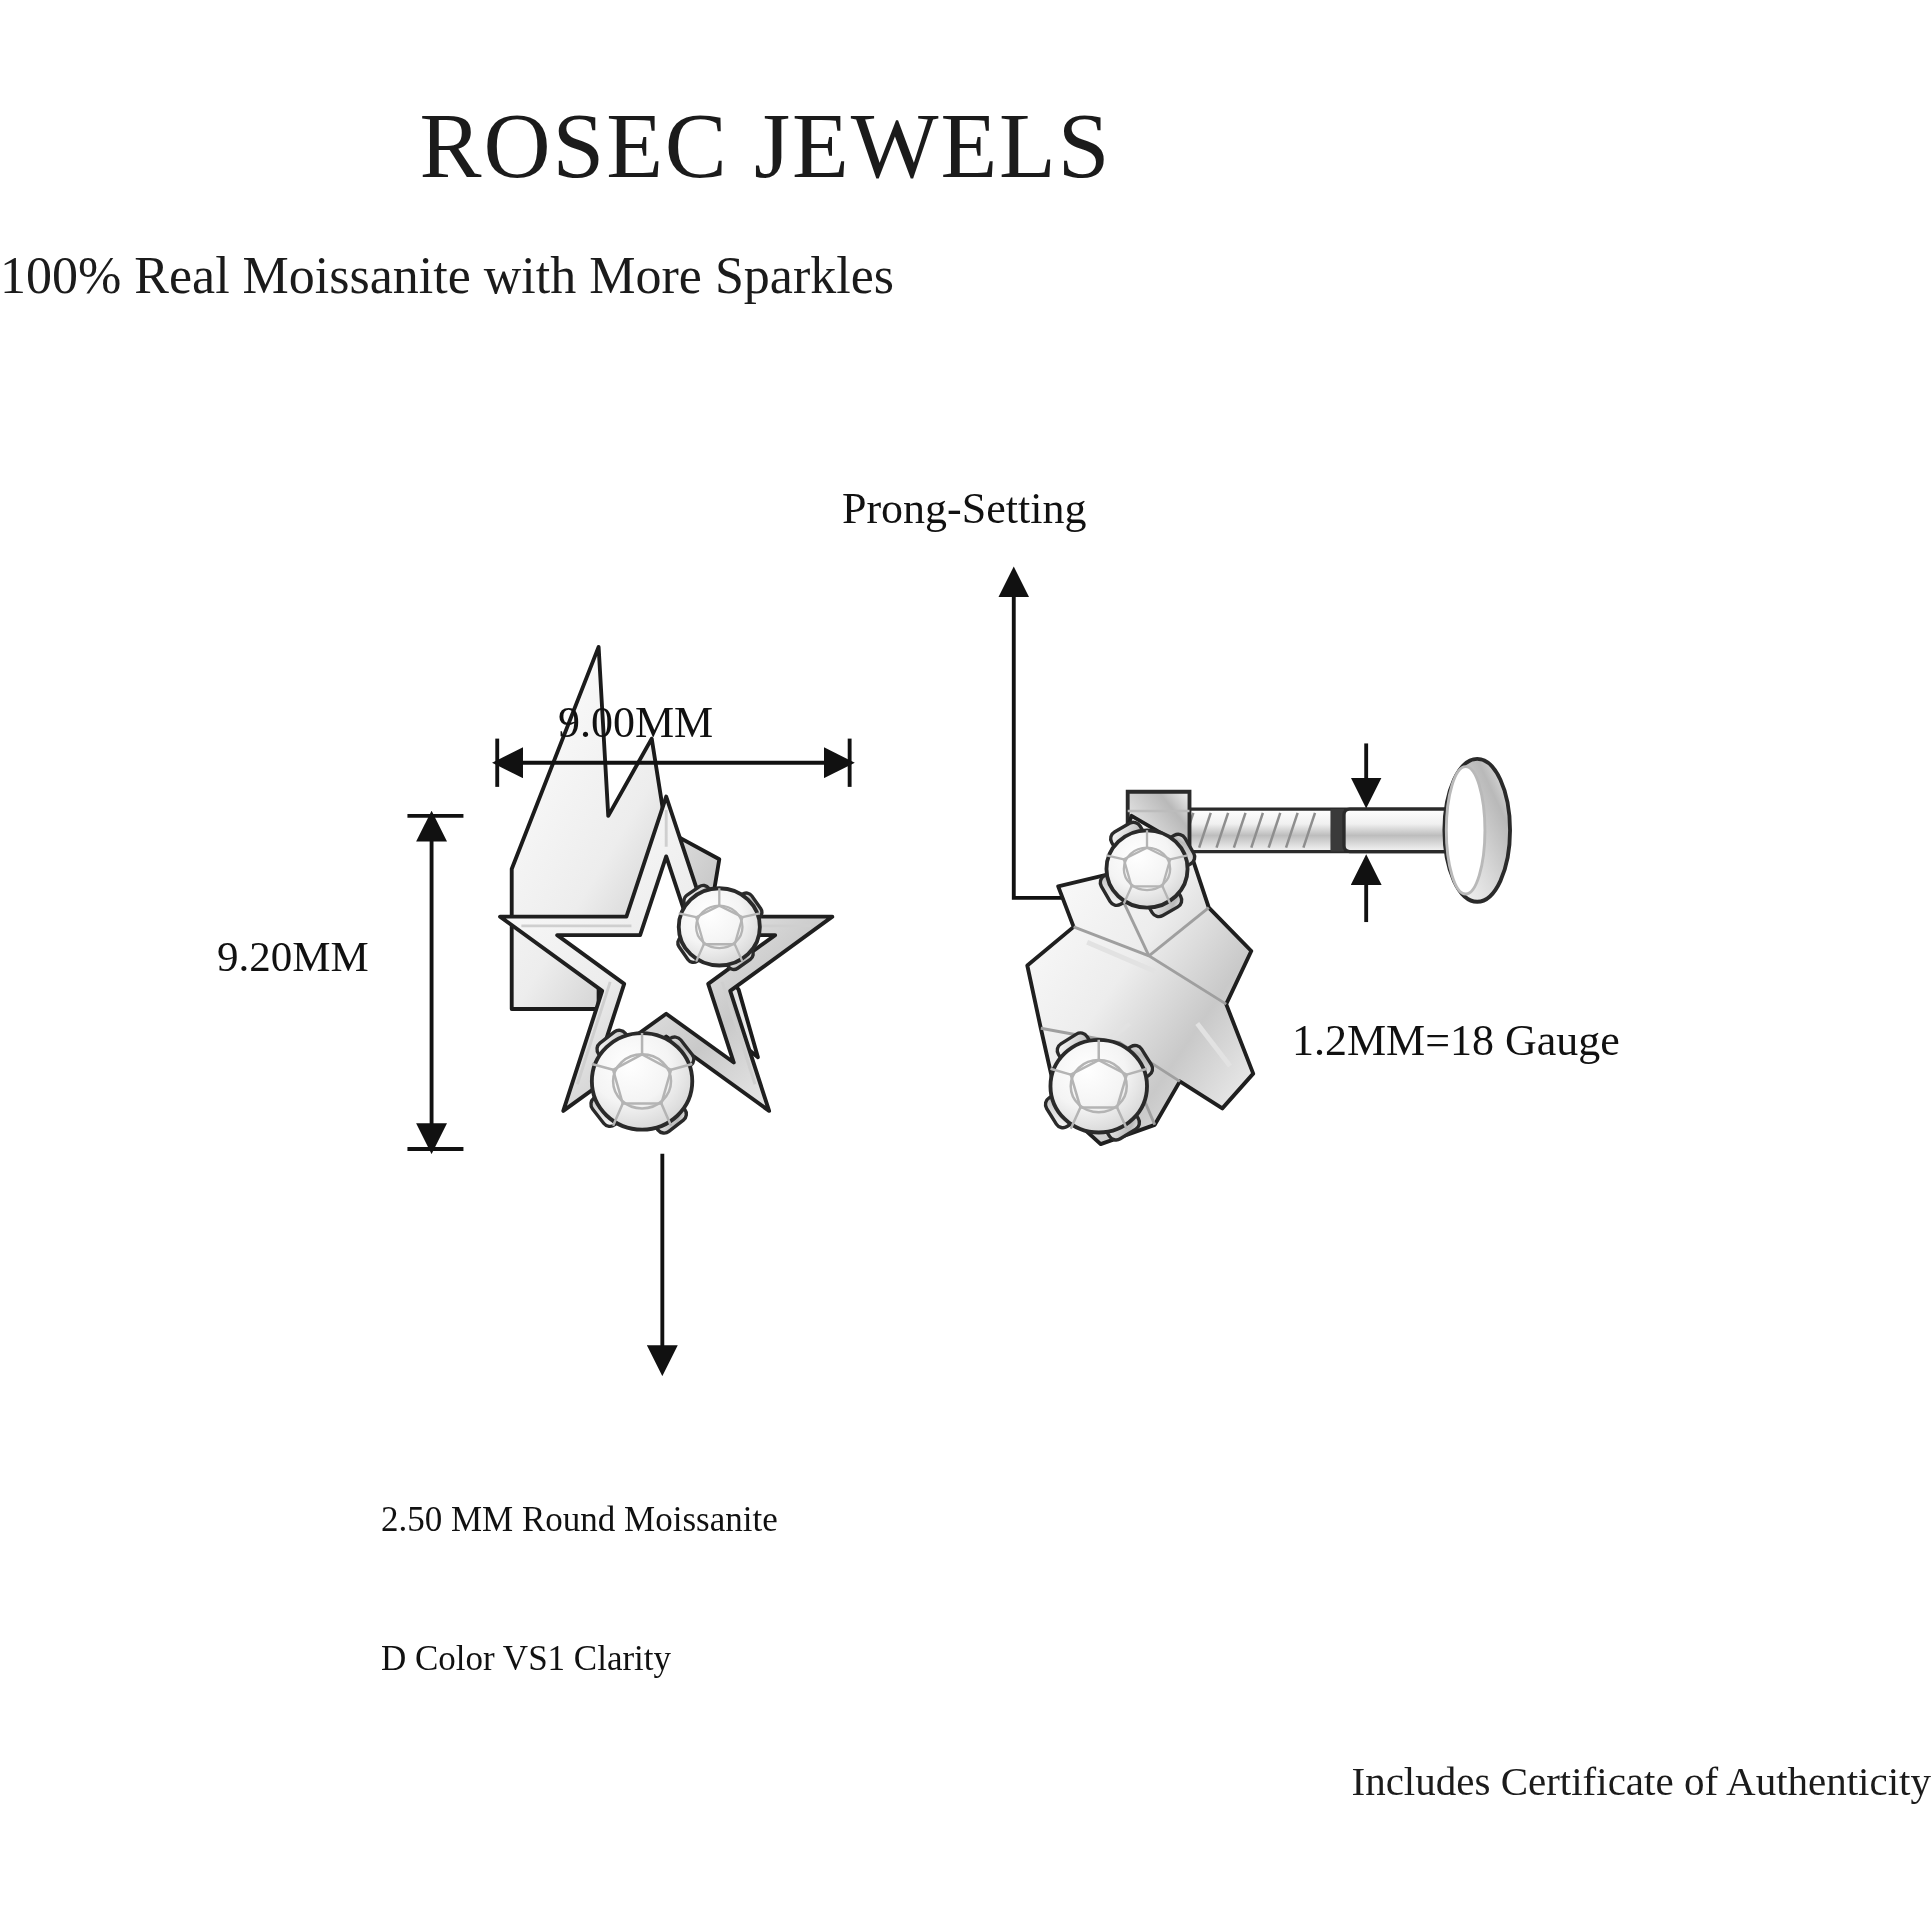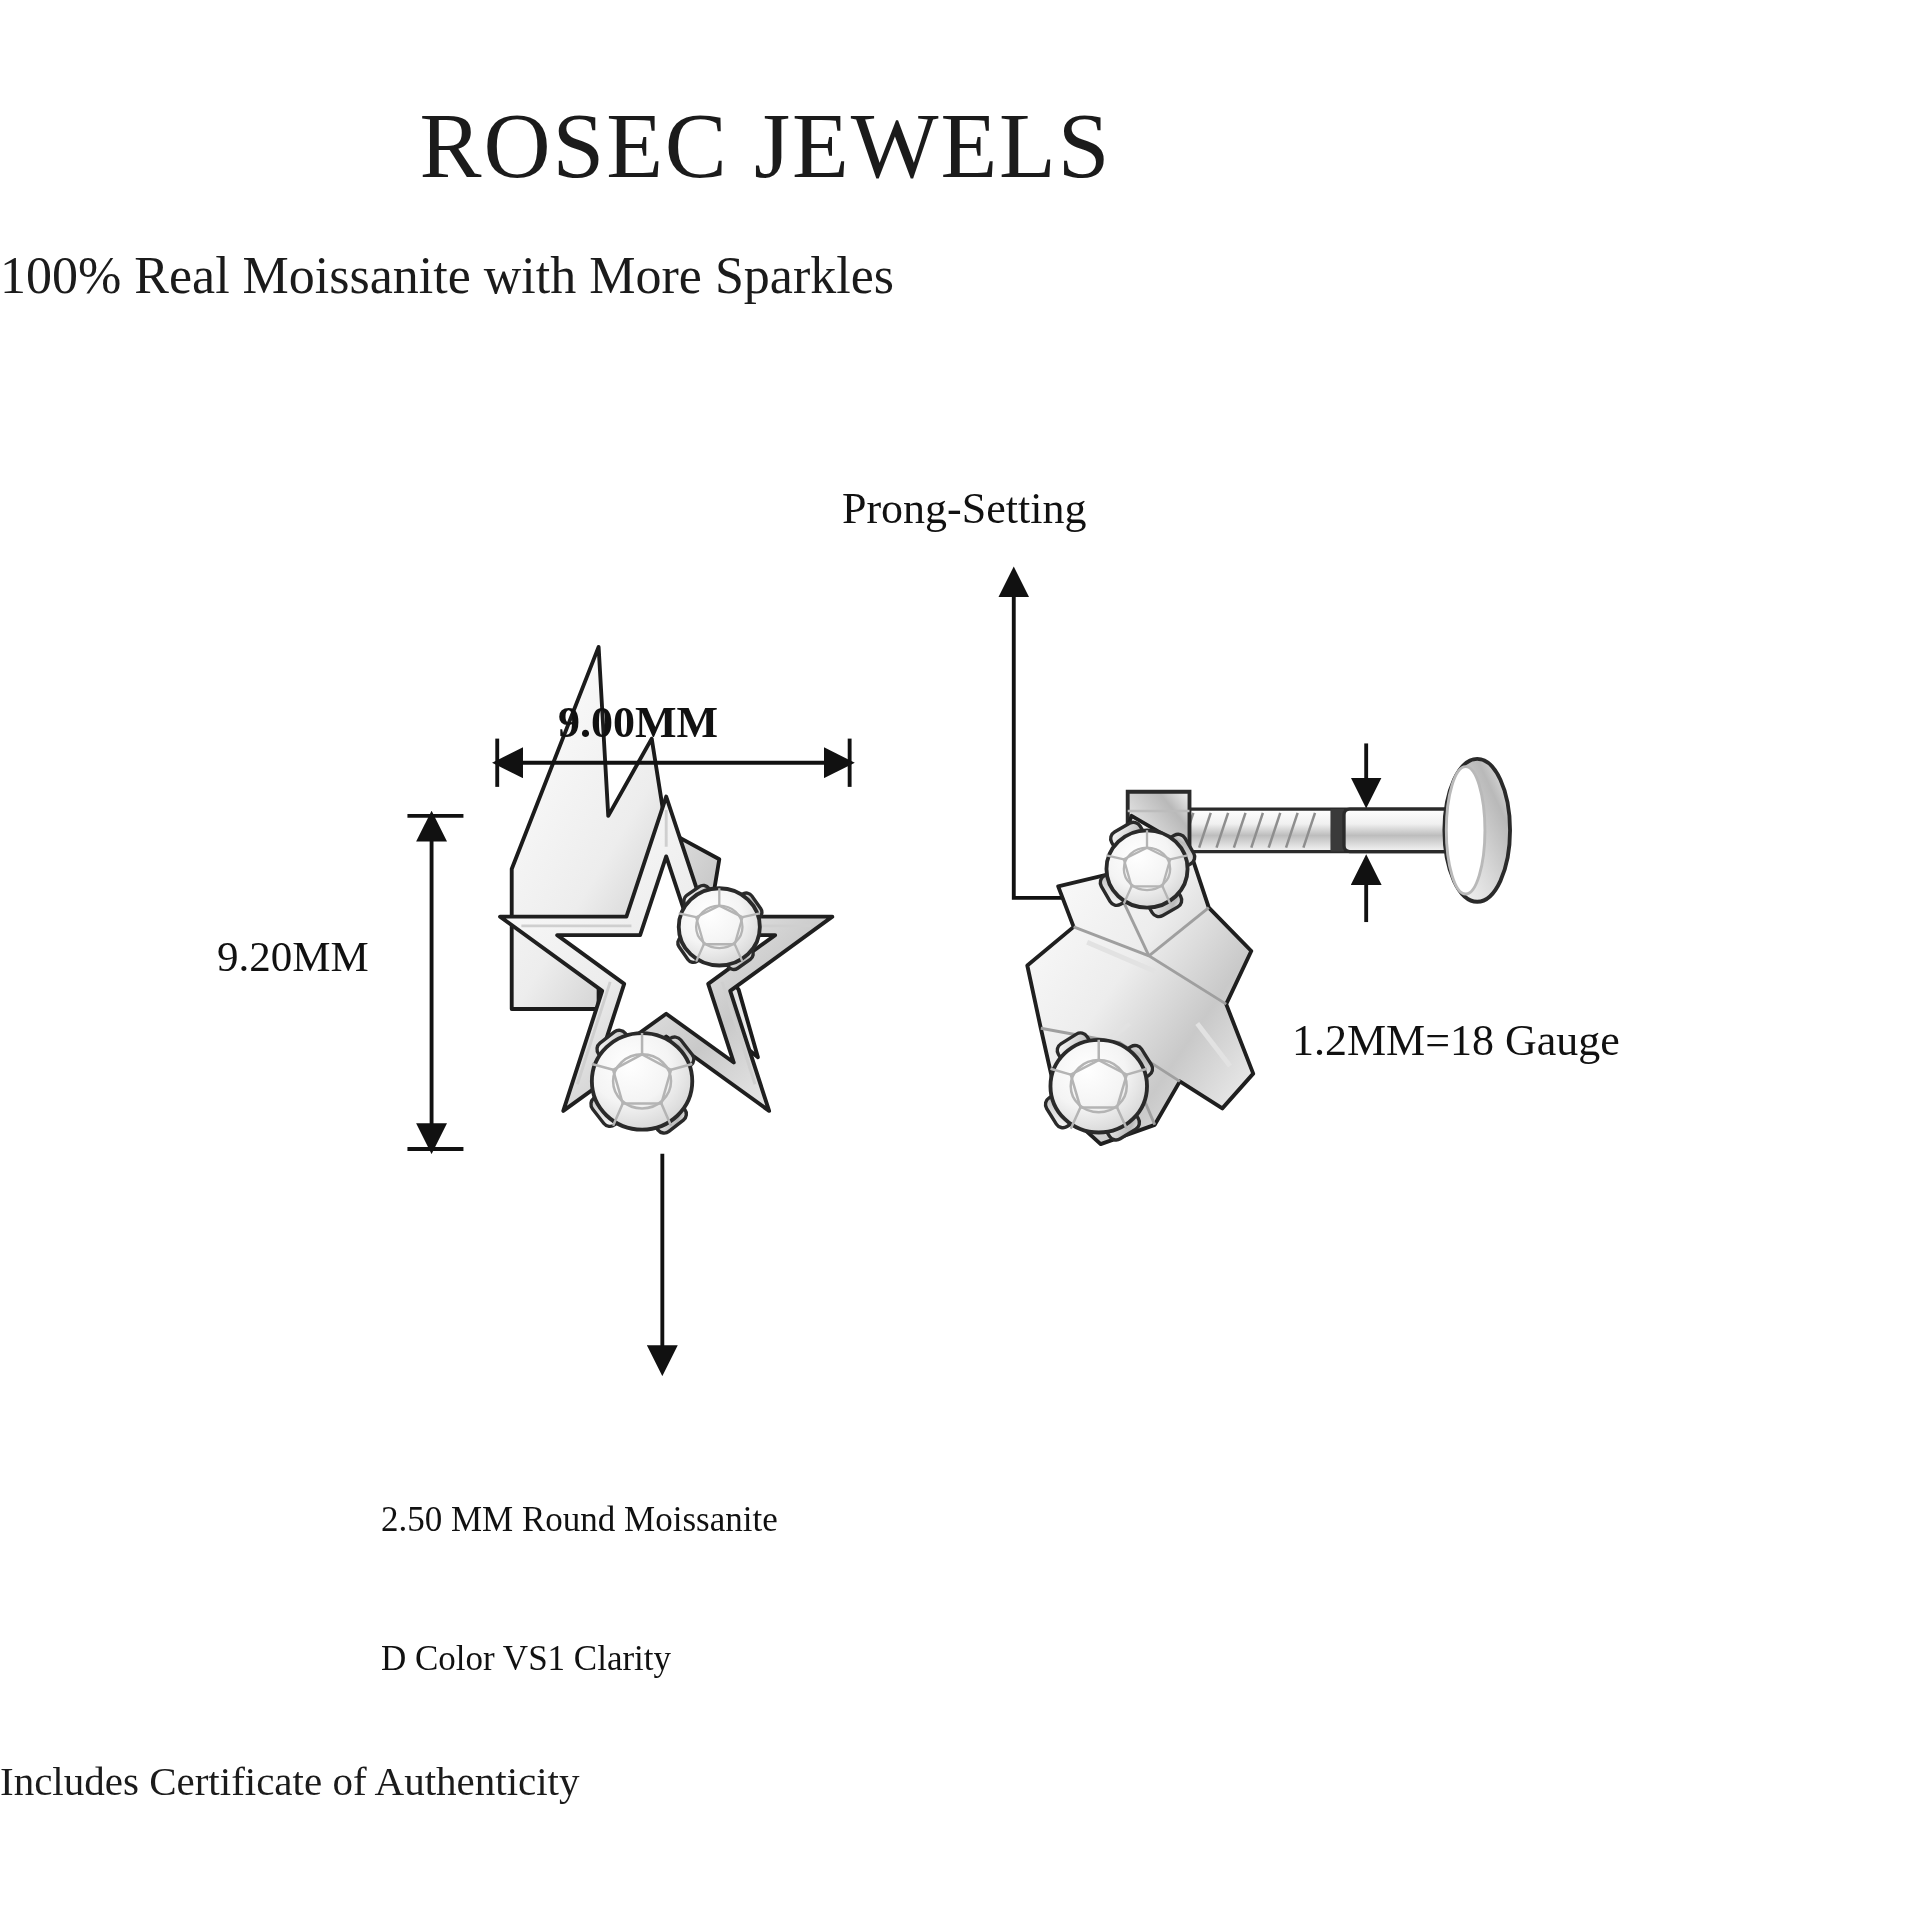--- a/index.html
+++ b/index.html
@@ -41,21 +41,21 @@
     color: #1b1b1b;
     font-weight: 400;
   }
 
   
   .footer-note {
     position: absolute;
     top: 1757px;
     left: 0;
     width: 1931px;
-    text-align: left;
+    text-align: right;
     font-family: "Liberation Serif", serif;
     font-size: 41px;
     color: #1b1b1b;
   }
 
   
   .label {
     position: absolute;
     font-family: "Liberation Serif", serif;
     color: #111111;
@@ -63,21 +63,20 @@
   }
   .label-prong {
     top: 483px;
     left: 842px;
     font-size: 44px;
   }
   .label-width {
     top: 697px;
     left: 558px;
     font-size: 44px;
-    font-weight: bold;
   }
   .label-height {
     top: 932px;
     left: 217px;
     font-size: 43px;
   }
   .label-gauge {
     top: 983px;
     left: 1292px;
     font-size: 44px;

